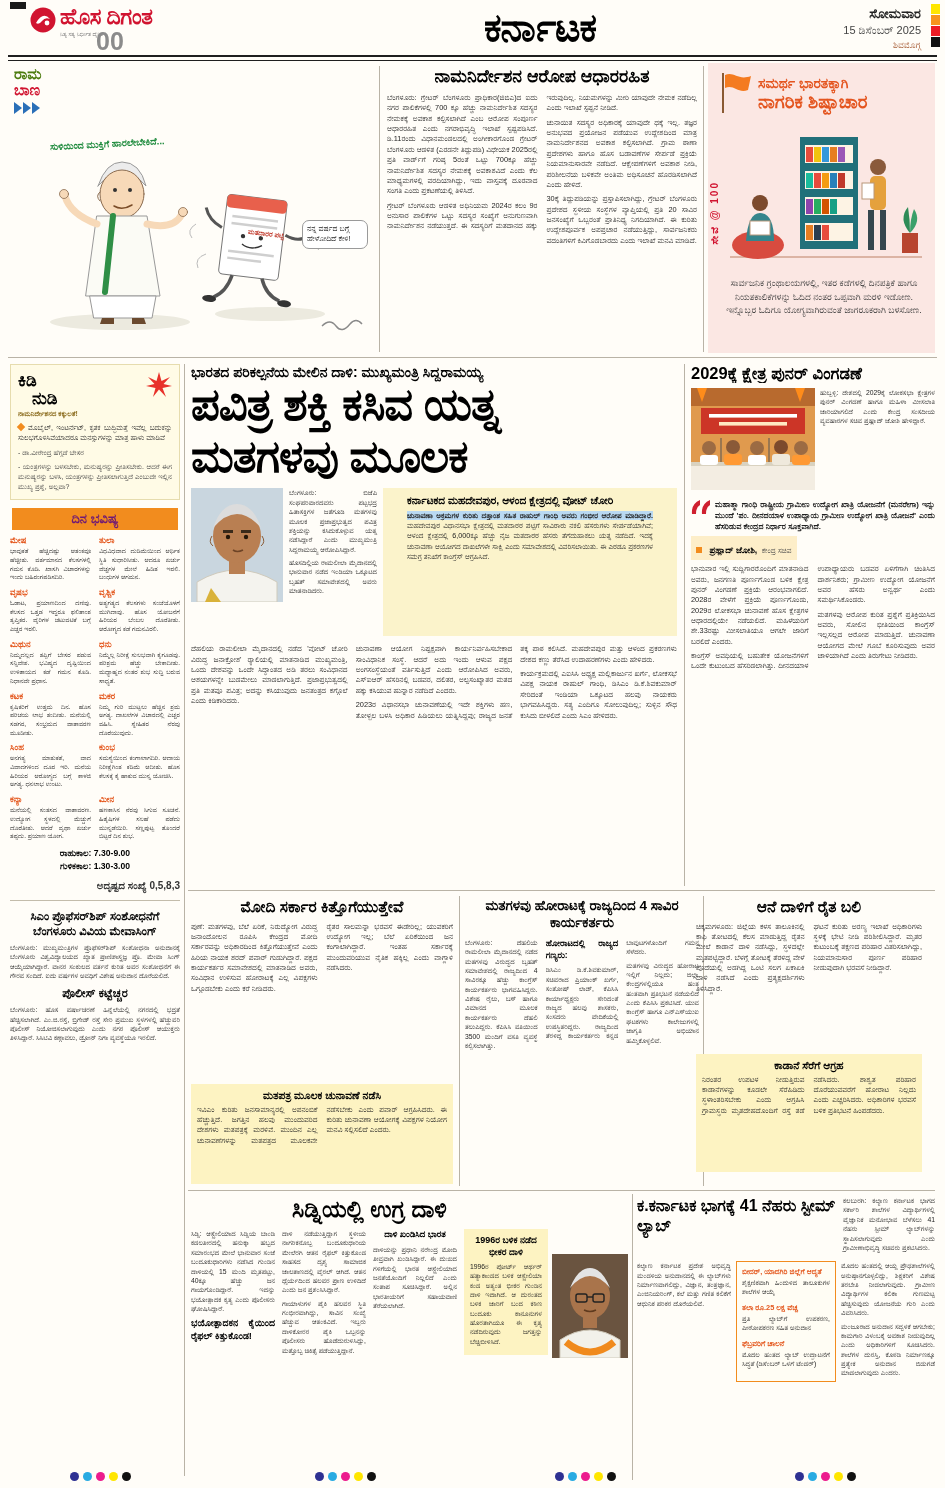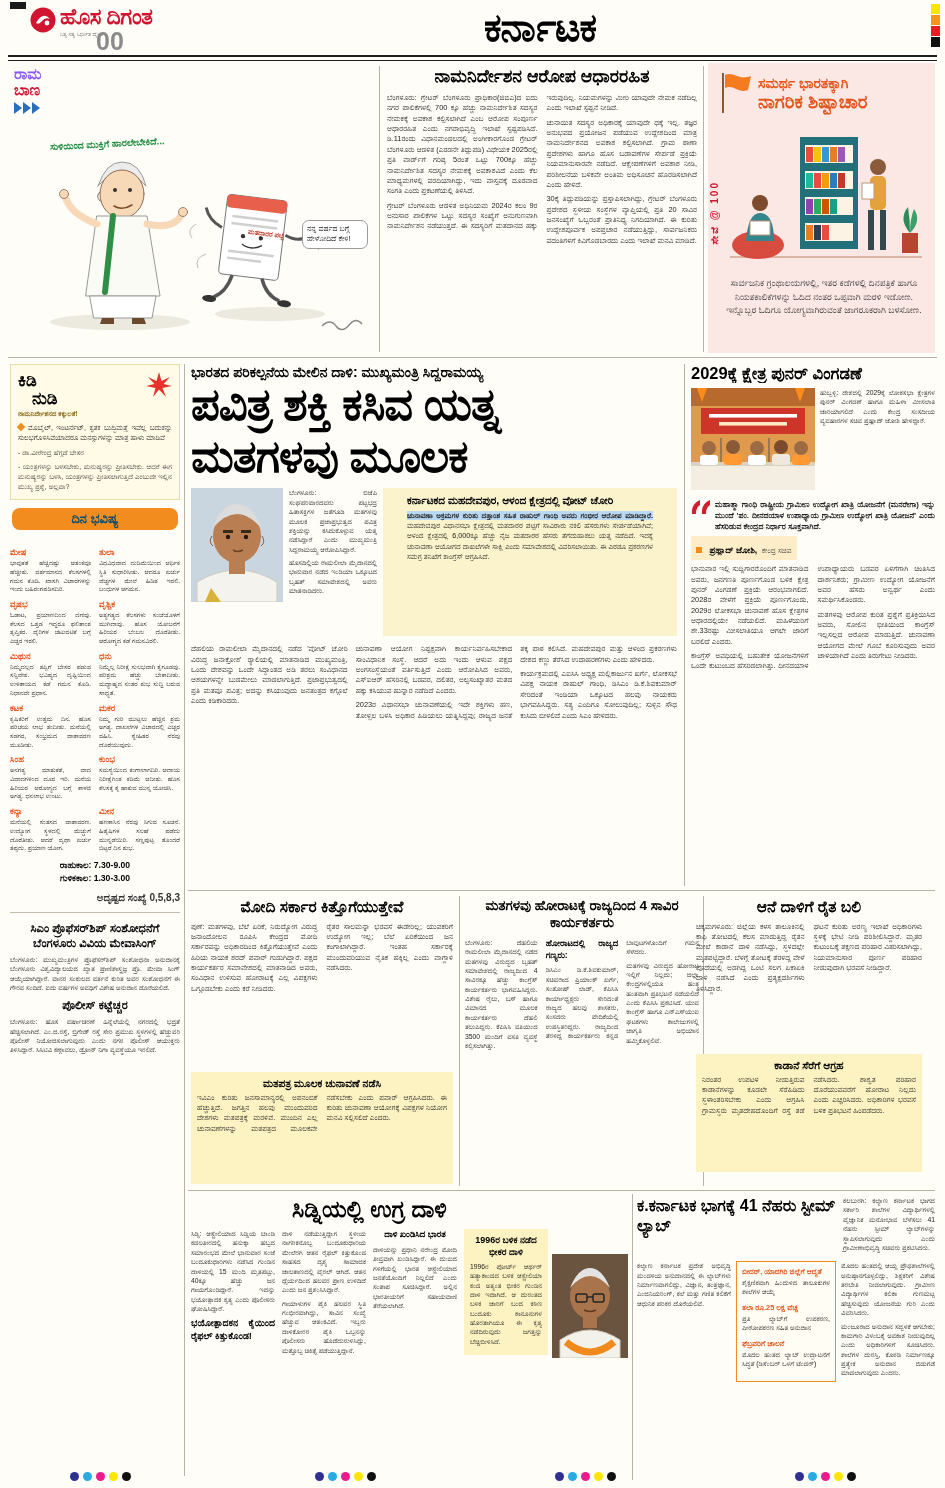--- a/index.html
+++ b/index.html
@@ -37,21 +37,21 @@
   .ad{background:#fbe7e3}
   .ad-title1{color:#e4551f;font-weight:900;font-size:14px;line-height:1.15}
   .ad-title2{color:#e4551f;font-weight:900;font-size:18.5px;line-height:1.15}
   .ad-caption{font-size:9px;color:#3a3a3a;text-align:center;line-height:1.5}
   .ad-vert{writing-mode:vertical-rl;transform:rotate(180deg);color:#d11430;font-weight:800;font-size:10px;letter-spacing:2px}
   .kidi-box{background:#fffbe6;border:1px solid #e6dcae;padding:7px 7px;position:relative}
   .kidi-title{font-size:17px;font-weight:900;color:#000;line-height:1.05}
   .kidi-sub{font-size:6.8px;color:#8c6d1f;margin-top:2px;font-weight:bold}
   .kidi-body{font-size:7.2px;line-height:1.45;text-align:justify;margin-top:5px;color:#222}
   .kidi-pt{font-size:7px;line-height:1.45;text-align:justify;margin-top:4px;color:#444}
-  .horo-pill{background:#f28c1e;color:#0c4a6e;font-weight:900;font-size:13px;text-align:center;border-radius:8px;padding:3px 0;margin:8px 2px 17px}
+  .horo-pill{background:#f28c1e;color:#701a75;font-weight:900;font-size:13px;text-align:center;border-radius:0;padding:3px 0;margin:8px 2px 5px}
   .horo-grid{display:grid;grid-template-columns:1fr 1fr;column-gap:8px;row-gap:5px}
   .sign-name{color:#e4581e;font-weight:900;font-size:8.4px;margin-bottom:1px}
   .sign-text{font-size:6.4px;line-height:1.36;text-align:justify;color:#262626}
   .rahu{font-size:8.6px;font-weight:800;text-align:center;color:#000;margin-top:7px}
   .lucky{font-size:10px;font-weight:700;text-align:right;color:#333;margin-top:8px}
   .leftcol-hr{border-top:1px solid #c3bcab;margin:8px 0}
   .cm-head{font-size:11.5px;font-weight:900;line-height:1.3;text-align:center;color:#000;margin-bottom:4px}
   .subbox{background:#fbf3cb;padding:6px 24px;flex:1}
   .subbox h4{font-size:10.5px;font-weight:900;line-height:1.3;margin-bottom:3px;color:#000}
   .subbox .txt{font-size:7.2px;line-height:1.42;text-align:justify;color:#1d1d1d}
@@ -89,34 +89,39 @@
       </svg>
   </div>
   <div class="abs" style="left:60px;top:4px">
     <div class="logo-red">ಹೊಸ ದಿಗಂತ</div>
     <div class="tagline">ನಿತ್ಯ ಸತ್ಯ ನಿರ್ಭೀತ ದೈನಿಕ</div>
   </div>
   <div class="abs pageno" style="left:96px;top:27px">00</div>
 
   <div class="abs section-title" style="left:330px;top:6px;width:420px">ಕರ್ನಾಟಕ</div>
 
+  <div class="abs" style="right:24px;top:6px;width:140px">
+    <div class="day">ಸೋಮವಾರ</div>
+    <div class="date">15 ಡಿಸೆಂಬರ್ 2025</div>
+    <div class="edition">ಶಿವಮೊಗ್ಗ</div>
+  </div>
 
   <div class="abs" style="right:5px;top:4px">
     <div class="regsq" style="background:#ffe600"></div>
     <div class="regsq" style="background:#f7941d"></div>
     <div class="regsq" style="background:#ed1c24"></div>
     <div class="regsq" style="background:#111"></div>
   </div>
 
   <div class="abs" style="left:8px;right:8px;top:55px;border-top:2.5px solid #1f1f1f"></div>
   <div class="abs" style="left:8px;right:8px;top:60px;border-top:1px solid #1f1f1f"></div>
 
   <div class="abs" style="left:10px;top:64px;width:364px;height:288px">
     <div class="abs" style="left:4px;top:2px">
-      <div style="font-size:15px;font-weight:900;color:#8b5cf6;line-height:1.05">ರಾಮ</div>
+      <div style="font-size:15px;font-weight:900;color:#4d7c0f;line-height:1.05">ರಾಮ</div>
       <div style="font-size:15px;font-weight:900;color:#d11430;line-height:1.05">ಬಾಣ</div>
       <div style="margin-top:2px"><span class="chev"></span><span class="chev"></span><span class="chev"></span></div>
     </div>
 
     <svg class="abs" style="left:0;top:0" width="364" height="288" viewBox="0 0 364 288">
 
       <ellipse cx="110" cy="258" rx="70" ry="8" fill="#eceadf"></ellipse>
       <ellipse cx="260" cy="250" rx="55" ry="7" fill="#eceadf"></ellipse>
 
       <g stroke-linecap="round">
@@ -434,21 +439,21 @@
   </div>
 
   <div class="hrule" style="left:188px;top:890px;width:747px"></div>
 
   <div class="abs" style="left:191px;top:898px;width:262px;height:286px;overflow:hidden">
     <h3 class="h-md">ಮೋದಿ ಸರ್ಕಾರ ಕಿತ್ತೊಗೆಯುತ್ತೇವೆ</h3>
     <div class="bt cols2" style="margin-top:5px;height:146px">
       <p>ಪುಣೆ: ಮತಗಳವು, ಬೆಲೆ ಏರಿಕೆ, ನಿರುದ್ಯೋಗ ವಿರುದ್ಧ ಜನಾಂದೋಲನ ರೂಪಿಸಿ ಕೇಂದ್ರದ ಮೋದಿ ಸರ್ಕಾರವನ್ನು ಅಧಿಕಾರದಿಂದ ಕಿತ್ತೊಗೆಯುತ್ತೇವೆ ಎಂದು ಹಿರಿಯ ನಾಯಕ ಶರದ್ ಪವಾರ್ ಗುಡುಗಿದ್ದಾರೆ. ಪಕ್ಷದ ಕಾರ್ಯಕರ್ತರ ಸಮಾವೇಶದಲ್ಲಿ ಮಾತನಾಡಿದ ಅವರು, ಸಂವಿಧಾನ ಉಳಿಸುವ ಹೋರಾಟಕ್ಕೆ ಎಲ್ಲ ವಿಪಕ್ಷಗಳು ಒಗ್ಗೂಡಬೇಕು ಎಂದು ಕರೆ ನೀಡಿದರು.</p>
       <p>ರೈತರ ಸಾಲಮನ್ನಾ ಭರವಸೆ ಈಡೇರಿಲ್ಲ; ಯುವಕರಿಗೆ ಉದ್ಯೋಗ ಇಲ್ಲ; ಬೆಲೆ ಏರಿಕೆಯಿಂದ ಜನ ಕಂಗಾಲಾಗಿದ್ದಾರೆ. ಇಂತಹ ಸರ್ಕಾರಕ್ಕೆ ಮುಂದುವರಿಯುವ ನೈತಿಕ ಹಕ್ಕಿಲ್ಲ ಎಂದು ವಾಗ್ದಾಳಿ ನಡೆಸಿದರು.</p>
     </div>
-    <div class="ybox" style="margin-top:4px">
+    <div class="ybox" style="margin-top:16px">
       <h4>ಮತಪತ್ರ ಮೂಲಕ ಚುನಾವಣೆ ನಡೆಸಿ</h4>
       <div class="bt cols2" style="height:86px">
         <p>ಇವಿಎಂ ಕುರಿತು ಜನಸಾಮಾನ್ಯರಲ್ಲಿ ಅಪನಂಬಿಕೆ ಹೆಚ್ಚುತ್ತಿದೆ. ಜಗತ್ತಿನ ಹಲವು ಮುಂದುವರಿದ ದೇಶಗಳು ಮತಪತ್ರಕ್ಕೆ ಮರಳಿವೆ. ಮುಂದಿನ ಎಲ್ಲ ಚುನಾವಣೆಗಳನ್ನು ಮತಪತ್ರದ ಮೂಲಕವೇ ನಡೆಸಬೇಕು ಎಂದು ಪವಾರ್ ಆಗ್ರಹಿಸಿದರು. ಈ ಕುರಿತು ಚುನಾವಣಾ ಆಯೋಗಕ್ಕೆ ವಿಪಕ್ಷಗಳ ನಿಯೋಗ ಮನವಿ ಸಲ್ಲಿಸಲಿದೆ ಎಂದರು.</p>
       </div>
     </div>
   </div>
 
   <div class="vrule" style="left:459px;top:896px;height:290px"></div>
 
   <div class="abs" style="left:465px;top:898px;width:234px;height:286px;overflow:hidden">

